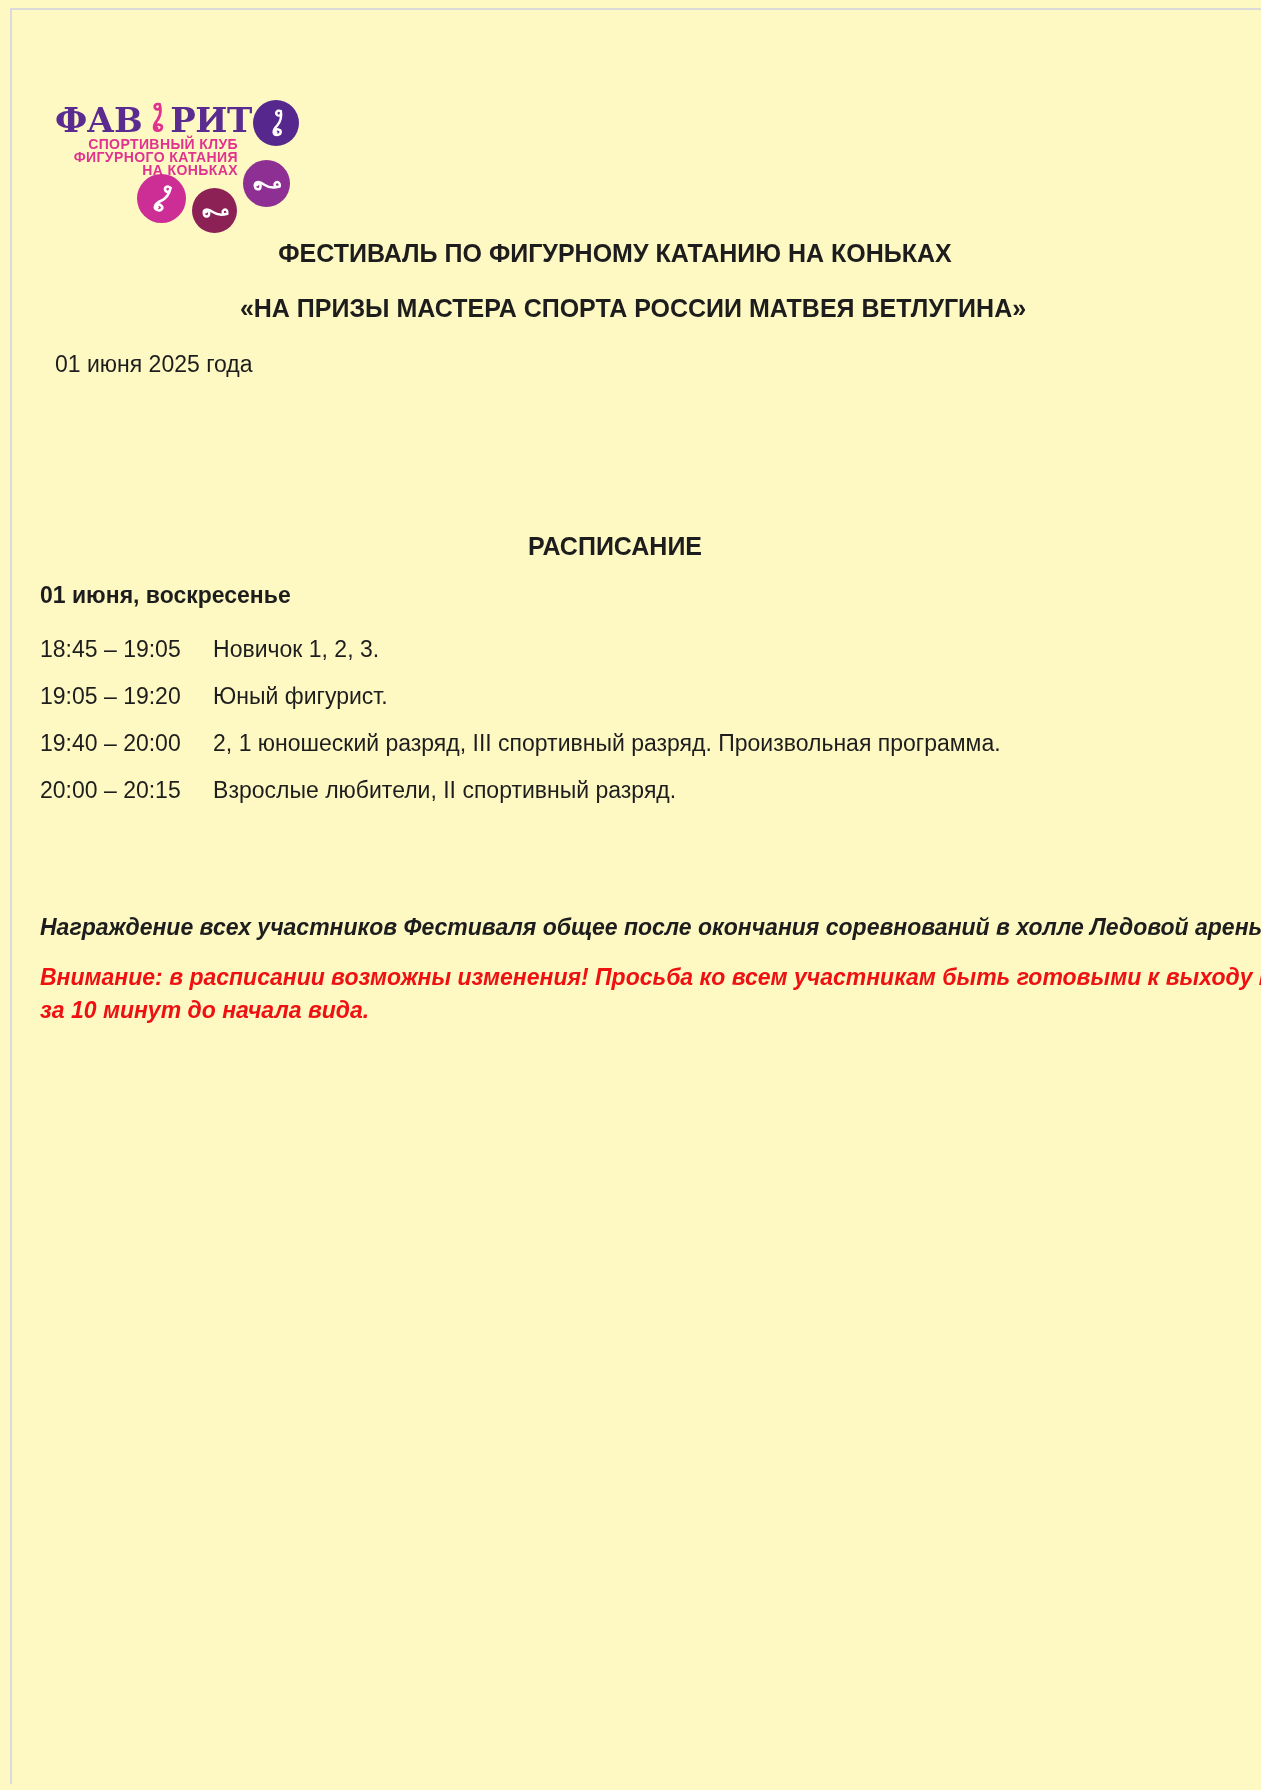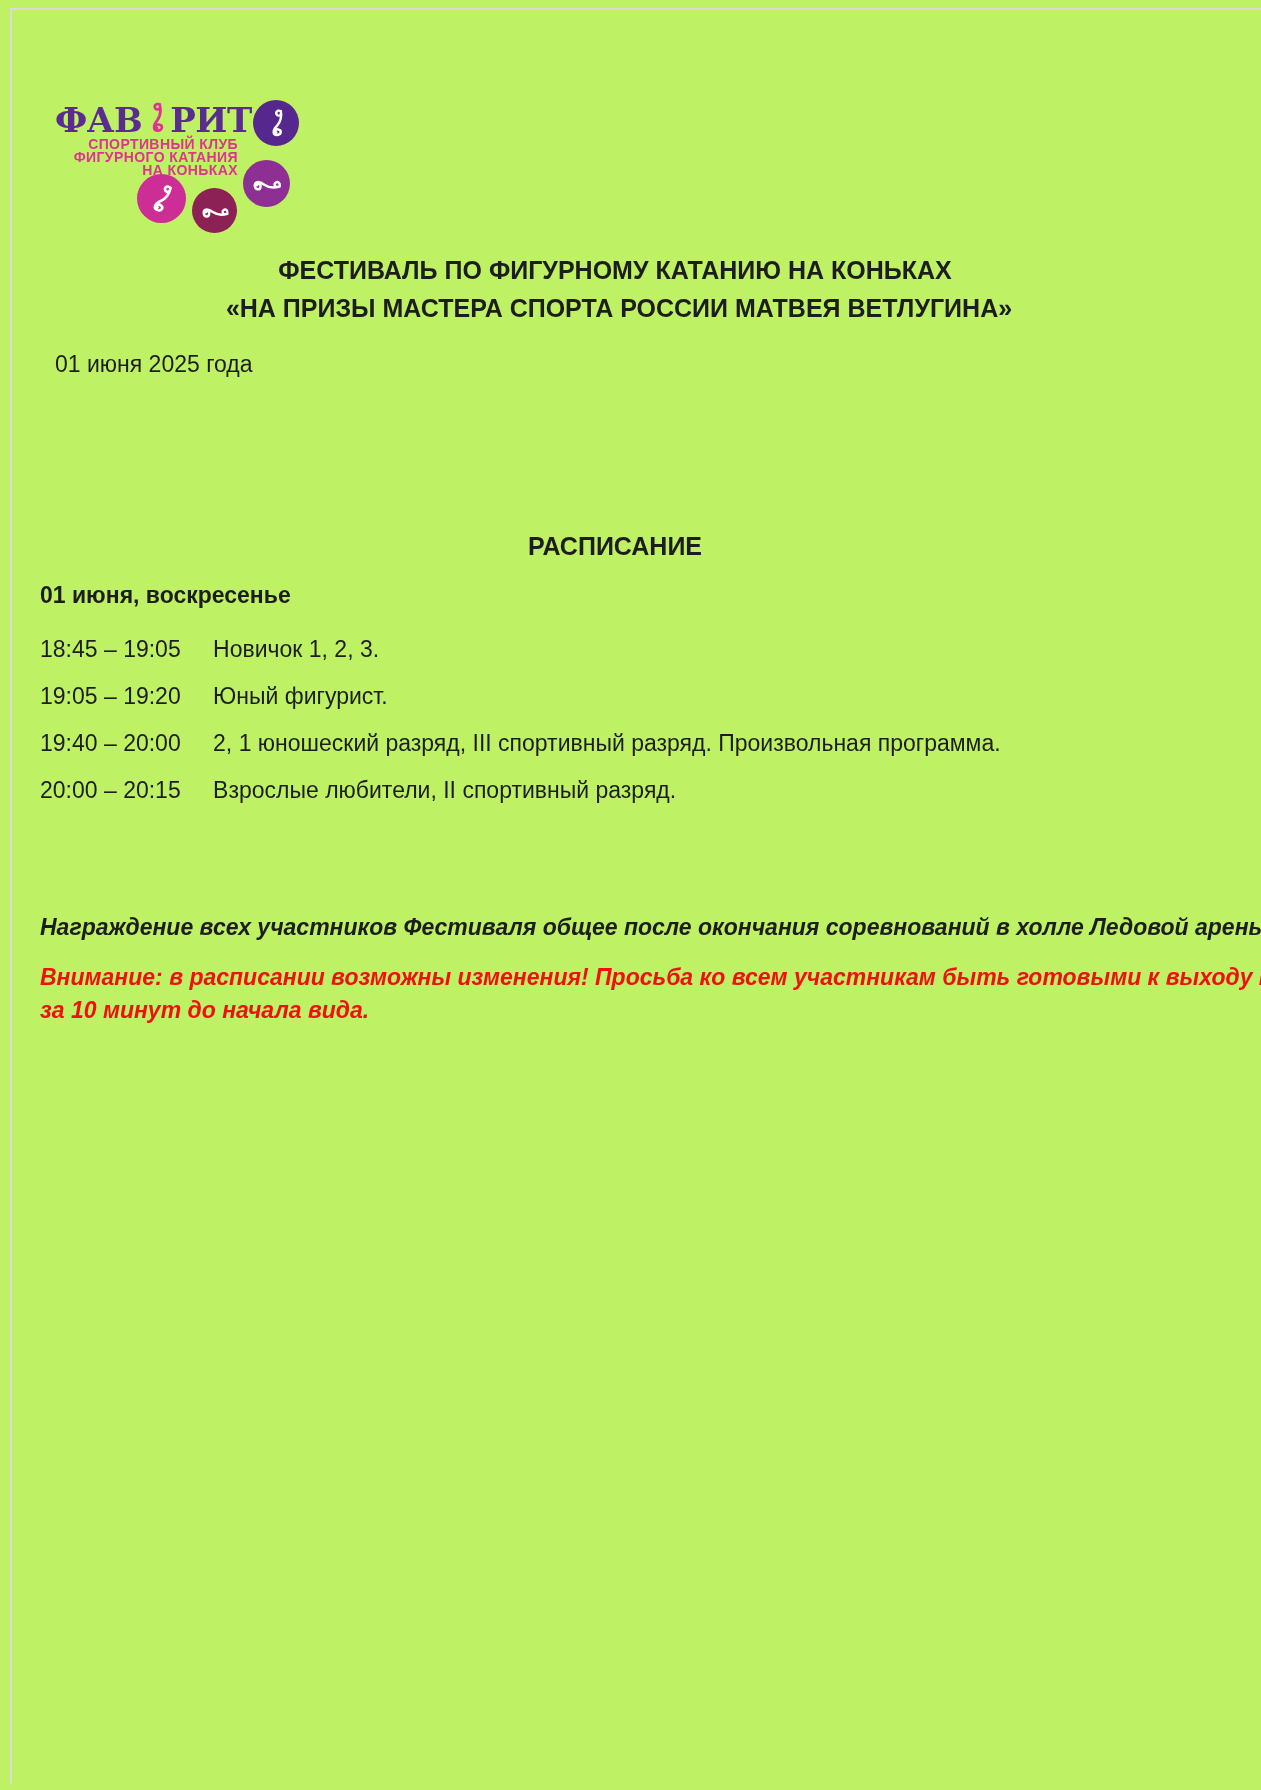--- a/index.html
+++ b/index.html
@@ -1,19 +1,19 @@
 <!DOCTYPE html>
 <html><head>
 <meta charset="utf-8">
 <style>
   html,body{margin:0;padding:0;background:#ffffff;}
   .page{
     position:relative;
     width:1261px;height:1790px;
-    background:#bef264;
+    background:#fef9c3;
     font-family:"Liberation Sans", sans-serif;
     color:#1d1d1d;
     overflow:hidden;
   }
   .edge-top{position:absolute;left:10px;top:8px;width:1251px;height:2px;background:#dadada;}
   .edge-left{position:absolute;left:10px;top:8px;width:2px;height:1776px;background:#dadada;}
 
   
   .logo{position:absolute;left:55px;top:84px;width:260px;height:150px;}
   .brand{position:absolute;left:0;top:14px;display:flex;align-items:center;
@@ -27,22 +27,22 @@
   .c2{left:188px;top:76px;width:47px;height:47px;background:#8e2f93;}
   .c3{left:82px;top:90px;width:49px;height:49px;background:#cd2e95;}
   .c4{left:137px;top:104px;width:45px;height:45px;background:#8c2156;}
   .circle svg{width:62%;height:62%;}
   .r0{transform:rotate(6deg);}
   .r25{transform:rotate(28deg);}
   .r90{transform:rotate(88deg);}
 
   
   .title{position:absolute;left:45px;width:1140px;top:238px;text-align:center;
-         font-size:25px;font-weight:bold;line-height:30px;white-space:nowrap;margin-top:17px;}
-  .subtitle{position:absolute;left:49px;width:1140px;top:293px;text-align:center;
+         font-size:25px;font-weight:bold;line-height:30px;white-space:nowrap;}
+  .subtitle{position:absolute;left:63px;width:1140px;top:293px;text-align:center;
             font-size:25px;font-weight:bold;line-height:30px;white-space:nowrap;}
   .info-row{position:absolute;left:55px;top:348px;width:1135px;
             display:flex;justify-content:space-between;align-items:flex-start;
             font-size:23px;line-height:33px;gap:27px;}
   .venue{text-align:right;}
 
   
   .sched-heading{position:absolute;left:45px;width:1140px;top:531px;text-align:center;
                  font-size:25px;font-weight:bold;line-height:30px;}
   .schedule{position:absolute;left:40px;top:581px;width:1150px;font-size:23px;}

